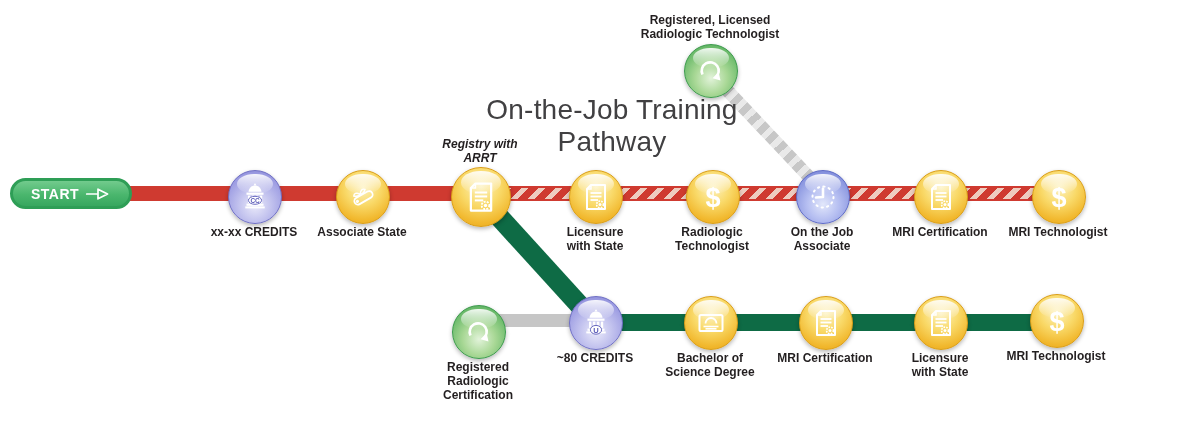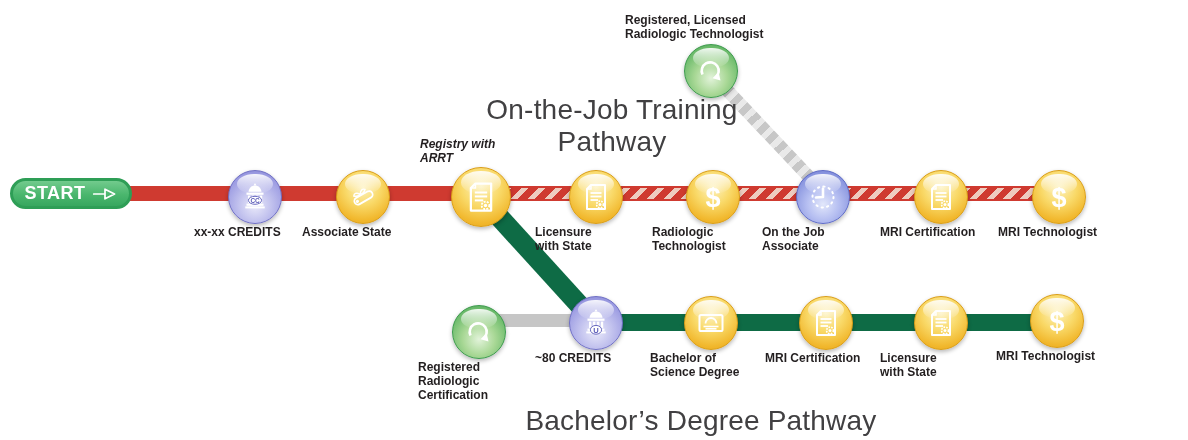--- a/index.html
+++ b/index.html
@@ -27,34 +27,34 @@
         border:1px solid #d99d18;}
   .purple{background:radial-gradient(circle at 50% 66%,#eaeafa 0%,#c5c5ef 35%,#9c9ce2 72%,#7c7ccf 100%);
         border:1px solid #6f6fc4;}
   .greenorb{background:radial-gradient(circle at 50% 64%,#e2f3da 0%,#a9d896 38%,#6cbb6b 72%,#47a254 100%);
         border:1px solid #3c9a4d;}
   .blueorb{background:radial-gradient(circle at 50% 64%,#e2e7fb 0%,#b5bef1 38%,#8793de 74%,#6e7ad1 100%);
         border:1px solid #5d6ac6;}
   .circle svg{width:32px;height:32px;position:relative;}
   .circle.big svg{width:36px;height:36px;}
   
-  .nlabel{position:absolute;left:-60px;width:120px;text-align:left;white-space:pre-line;
+  .nlabel{position:absolute;left:-60px;width:120px;text-align:center;white-space:pre-line;
           font-size:12px;font-weight:bold;line-height:1.18;color:#231f20;}
   .nlabel.below{top:29px;}
   .nlabel.above{bottom:29px;}
   .nlabel.wide{left:-85px;width:170px;}
   
   .pathway-title{position:absolute;width:360px;text-align:center;font-size:28px;
           color:#414042;letter-spacing:.2px;z-index:2;}
   
   #start-btn{position:absolute;left:10px;top:178px;width:122px;height:31px;z-index:3;
           border-radius:16px;border:3px solid #2e9e56;box-sizing:border-box;
           background:linear-gradient(180deg,#72cb8d 0%,#4ab66d 55%,#37a75f 100%);
           display:flex;align-items:center;justify-content:center;gap:6px;cursor:pointer;}
-  #start-btn .lbl{color:#ffffff;font-weight:bold;font-size:18px;letter-spacing:.5px;}
+  #start-btn .lbl{color:#ffffff;font-weight:bold;font-size:14px;letter-spacing:.5px;}
 </style>
 </head>
 <body>
 
 <svg style="position:absolute;width:0;height:0" aria-hidden="true">
   <defs>
     <symbol id="sym-doc" viewBox="0 0 32 32">
       <path d="M11 4 H25 V28 H7 V8 Z" fill="none" stroke="#fff" stroke-width="2" stroke-linejoin="round"></path>
       <path d="M11 4 V8 H7" fill="none" stroke="#fff" stroke-width="1.5"></path>
       <line x1="10.5" y1="12" x2="21.5" y2="12" stroke="#fff" stroke-width="1.8"></line>
@@ -119,21 +119,20 @@
 <div id="stage">
 
   <div class="line red-solid" style="left:55px;top:186px;width:430px;height:15px;"></div>
   <div class="line red-hatch" style="left:480px;top:186px;width:578px;height:15px;"></div>
   <div class="line gray-hatch rot" style="left:716px;top:71.5px;width:152px;height:13px;transform:rotate(46.6deg);"></div>
   <div class="line green-solid rot" style="left:482px;top:188px;width:168px;height:20px;transform:rotate(47.7deg);"></div>
   <div class="line gray-solid" style="left:478px;top:314px;width:118px;height:13px;"></div>
   <div class="line green-solid" style="left:592px;top:314px;width:466px;height:17px;"></div>
 
   <div class="pathway-title" style="left:432px;top:94px;">On-the-Job Training Pathway</div>
-  <div class="pathway-title" style="left:521px;top:405px;">Bachelor’s Degree Pathway</div>
 
   <div id="start-btn">
     <span class="lbl">START</span>
     <svg width="26" height="18" viewBox="0 0 30 20">
       <path d="M2 10 h13 v-5.5 l11 5.5 -11 5.5 v-5.5 z" fill="none" stroke="#fff" stroke-width="2" stroke-linejoin="round"></path>
     </svg>
   </div>
 
   <div class="node" style="left:254px;top:196px;">
     <div class="circle purple">

